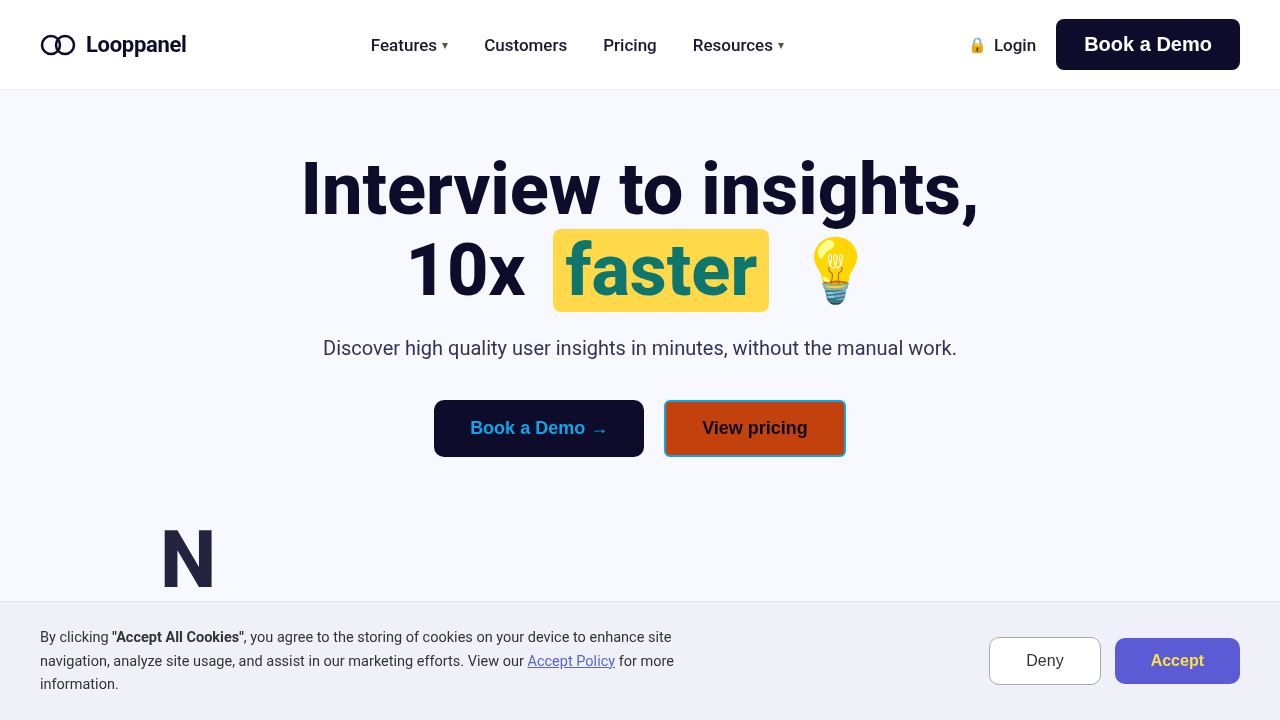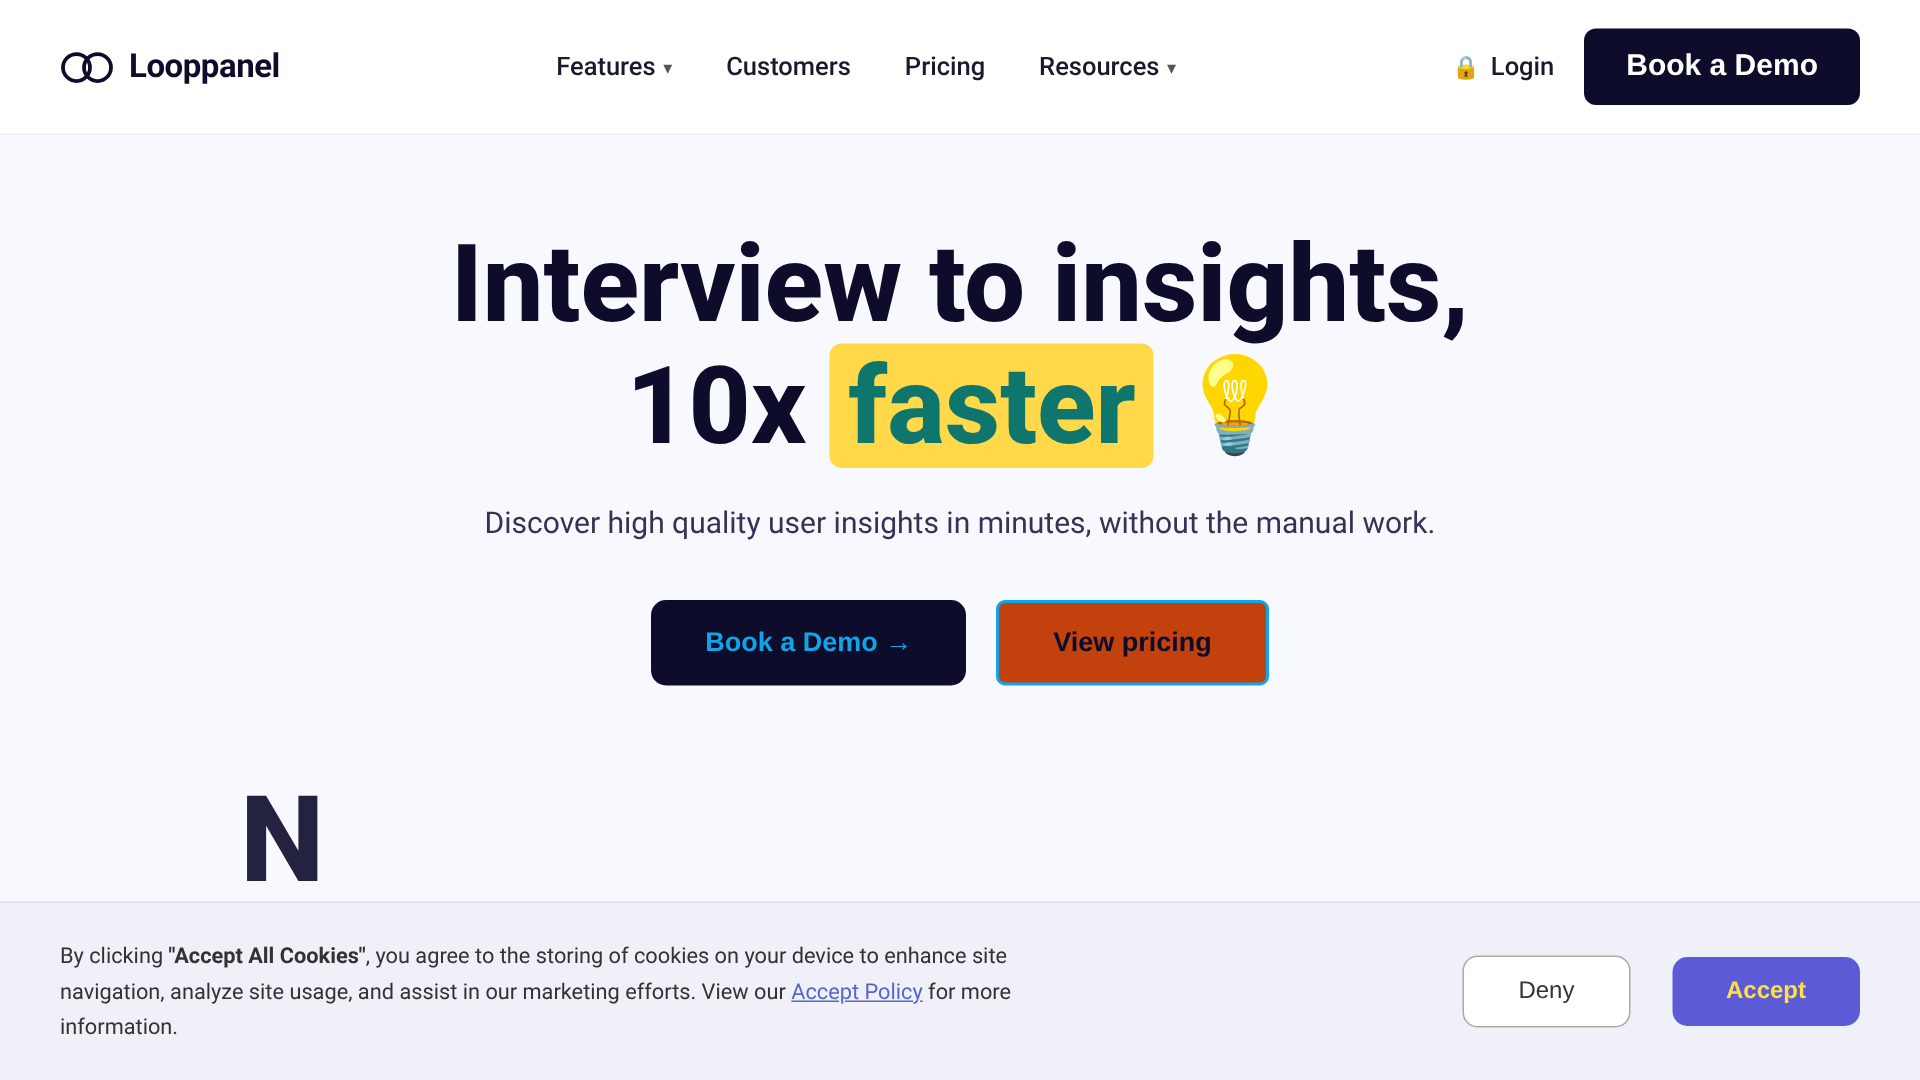--- a/index.html
+++ b/index.html
@@ -122,21 +122,21 @@
       color: #0d0d2b;
       line-height: 1.1;
       margin-bottom: 24px;
       max-width: 900px;
     }
 
     .hero-title-line2 {
       display: flex;
       align-items: center;
       justify-content: center;
-      gap: 16px;
+      gap: 28px;
     }
 
     .faster-highlight {
       background: #ffd94a;
       padding: 2px 12px;
       border-radius: 8px;
       color: #0f766e;
       display: inline-block;
     }
 
@@ -222,21 +222,21 @@
       font-weight: 700;
     }
 
     .cookie-text a {
       color: #5566cc;
       text-decoration: underline;
     }
 
     .cookie-buttons {
       display: flex;
-      gap: 28px;
+      gap: 14px;
       align-items: center;
       flex-shrink: 0;
     }
 
     .deny-btn {
       background: #ffffff;
       color: #333;
       border: 1.5px solid #aaa;
       padding: 14px 36px;
       border-radius: 10px;

